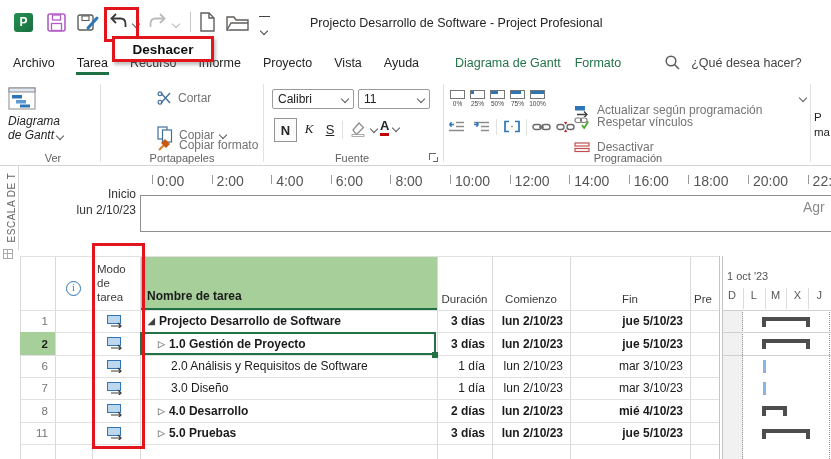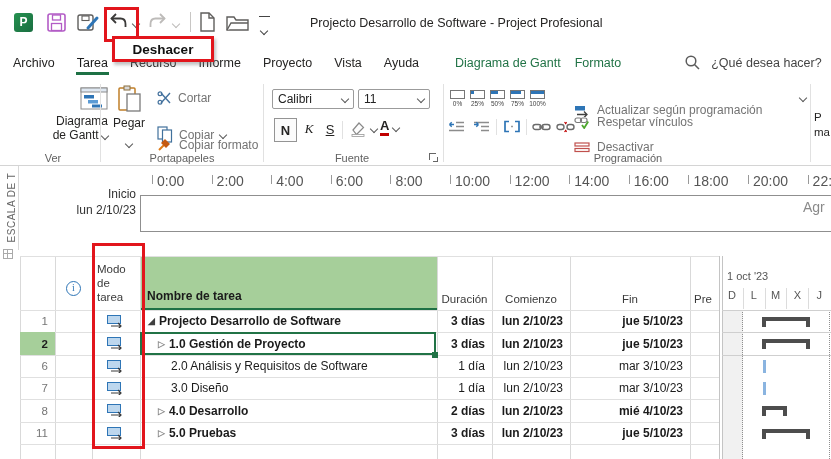--- a/index.html
+++ b/index.html
@@ -24,21 +24,21 @@
   #qat-customize .chev{margin-left:2px;border-color:#444;}
 
   
   .red-box{position:absolute;border:3.5px solid #e2151c;z-index:50;pointer-events:none;}
   #tooltip-deshacer{position:absolute;left:112px;top:36px;width:102px;height:26px;z-index:60;
       background:#fff;border:3.5px solid #e2151c;box-sizing:border-box;
       display:flex;align-items:center;justify-content:center;
       font-weight:bold;font-size:13.5px;color:#111;box-shadow:2px 3px 3px rgba(120,120,120,.45);}
 
   
-  #tabsbar{position:absolute;left:0;top:46px;width:831px;height:33px;display:flex;align-items:center;gap:20px;}
+  #tabsbar{position:absolute;left:0;top:46px;width:831px;height:33px;display:flex;align-items:center;}
   #tabs{display:flex;gap:20px;margin-left:12px;align-items:center;}
   .tab{font-size:12.5px;color:#252423;padding:6px 1px 5px 1px;white-space:nowrap;cursor:default;}
   .tab.sel{border-bottom:3px solid #1e7145;padding-bottom:2px;color:#1b1b1b;}
   .tab.ctx{color:#217346;}
   .tab.ctx + .tab.ctx{margin-left:-8px;}
   #tabs .tab:nth-child(8){margin-left:14px;}
   #search-area{display:flex;align-items:center;gap:10px;margin-left:42px;}
   #search-text{font-size:12.5px;color:#444;}
 
   
@@ -203,47 +203,36 @@
       <svg width="17" height="17">
           <circle cx="7" cy="7" r="4.8" fill="none" stroke="#5b5b5b" stroke-width="1.5"></circle>
           <path d="M10.5,10.5 L15,15" stroke="#5b5b5b" stroke-width="1.5"></path>
         </svg>
       <span id="search-text">¿Qué desea hacer?</span>
     </div>
   </div>
 
   <div id="ribbon">
 
-    <div class="abs" style="left:18px;top:5px;width:90px;text-align:right;">
+    <div class="abs" style="left:8px;top:5px;width:90px;text-align:left;font-style:italic;">
       <div style="display:inline-block;margin-top:3px;">
         <svg width="28" height="23">
             <rect x="1" y="1" width="26" height="21" fill="#fff" stroke="#8c8c8c"></rect>
             <rect x="1" y="1" width="26" height="4" fill="#dfe8f2" stroke="#8c8c8c"></rect>
             <rect x="4" y="8" width="10" height="3.5" fill="#2e75b6"></rect>
             <rect x="8" y="13" width="10" height="3.5" fill="#5b9bd5"></rect>
             <rect x="12" y="17.5" width="10" height="3" fill="#2e75b6"></rect>
           </svg>
       </div>
       <div class="rbtn-label"><span>Diagrama</span></div>
       <div class="rbtn-label"><span>de Gantt</span> <span class="chev"></span></div>
     </div>
     <div class="grp-label" style="left:8px;width:90px;">Ver</div>
     <div class="grp-sep" style="left:100px;"></div>
 
-    <div class="abs" style="left:106px;top:6px;width:46px;text-align:center;">
-      <div style="display:inline-block;">
-        <svg width="25" height="27">
-            <rect x="2" y="3" width="16" height="22" rx="1" fill="#fff" stroke="#c07f28" stroke-width="1.5"></rect>
-            <rect x="7" y="1" width="6" height="4" fill="#d9d9d9" stroke="#8a6d3b"></rect>
-            <rect x="10" y="9" width="13" height="17" fill="#fff" stroke="#7a7a7a" stroke-width="1.3"></rect>
-          </svg>
-      </div>
-      <div class="rbtn-label">Pegar</div>
-      <div style="margin-top:3px;"><span class="chev"></span></div>
-    </div>
     <div class="ritem" style="left:157px;top:12px;">
       <svg width="15" height="14">
           <path d="M4,2 L13,12 M4,12 L13,2" stroke="#44729e" stroke-width="1.4" fill="none"></path>
           <circle cx="3" cy="2.8" r="1.9" fill="none" stroke="#44729e" stroke-width="1.2"></circle>
           <circle cx="3" cy="11.2" r="1.9" fill="none" stroke="#44729e" stroke-width="1.2"></circle>
         </svg>
       <span>Cortar</span>
     </div>
     <div class="ritem" style="left:157px;top:35px;margin-top:12px;">
       <svg width="16" height="17">

